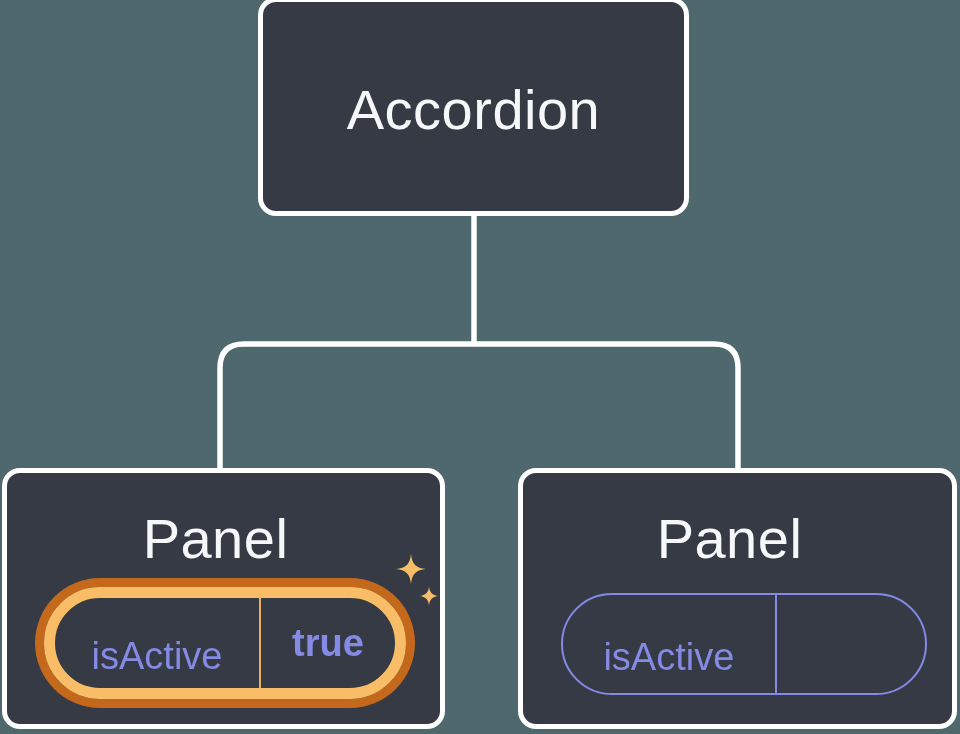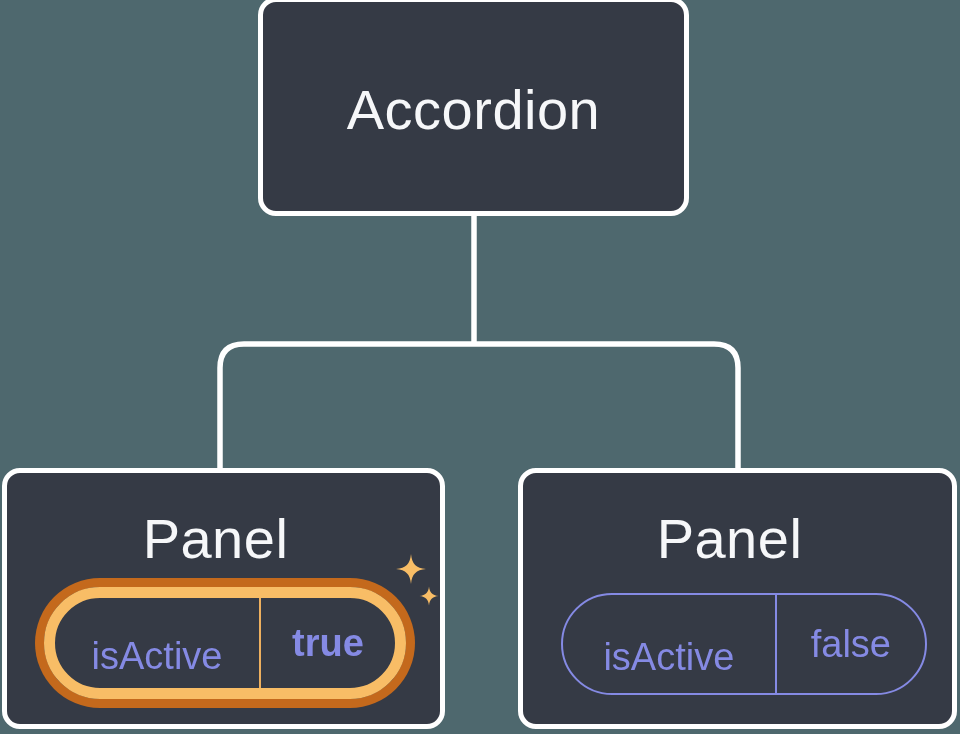--- a/index.html
+++ b/index.html
@@ -134,17 +134,16 @@
       <path d="M54 49.5 C54.7 55.7 57.3 58.3 63.5 59 C57.3 59.7 54.7 62.3 54 68.5 C53.3 62.3 50.7 59.7 44.5 59 C50.7 58.3 53.3 55.7 54 49.5 Z"></path>
     </svg>
   </div>
 
   <div class="node panel-right">
     <div class="node-label panel-label">Panel</div>
 
     <div class="pill pill-inactive">
       <div class="cell cell-name">isActive</div>
       <div class="divider divider-inactive"></div>
-      <div class="cell cell-value">false</div>
     </div>
   </div>
 
 </div>
 
 </body></html>

